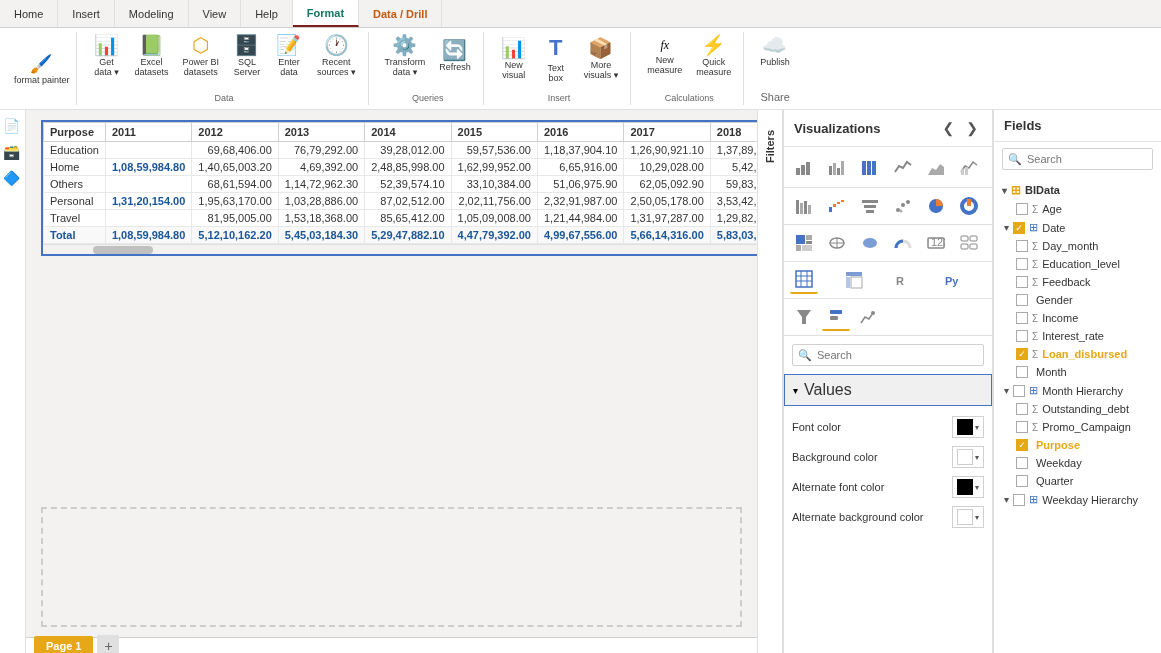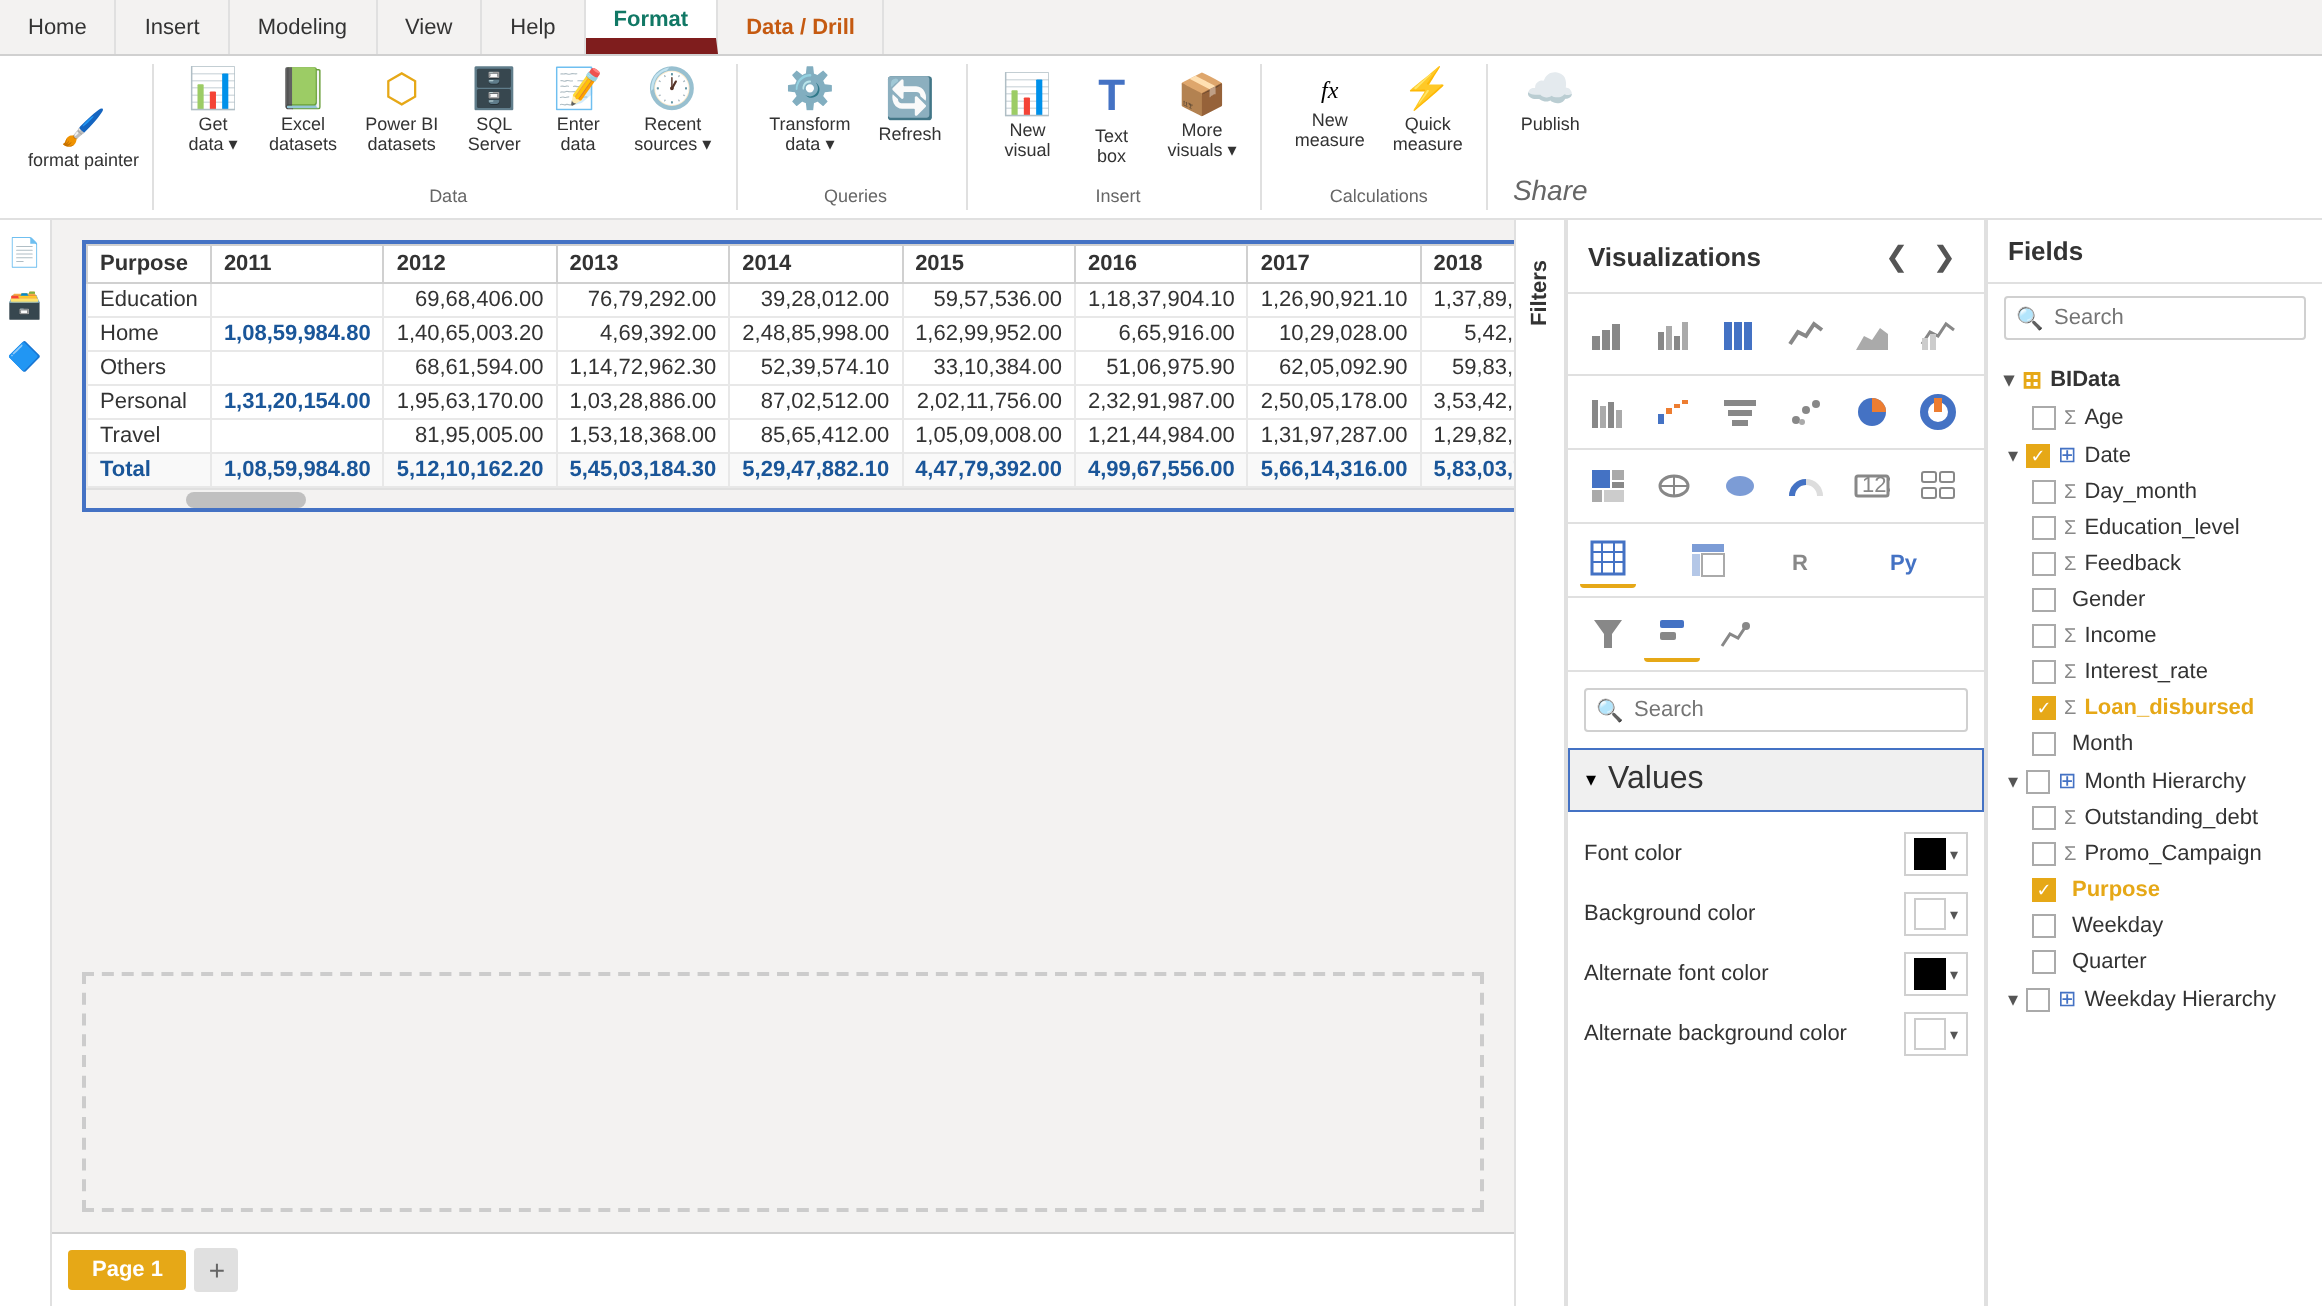--- a/index.html
+++ b/index.html
@@ -2,21 +2,21 @@
 <html><head>
   <meta charset="utf-8">
   <style>
     * { box-sizing: border-box; margin: 0; padding: 0; font-family: 'Segoe UI', Arial, sans-serif; font-size: 11px; }
     body { background: #f3f2f1; width: 1161px; height: 653px; overflow: hidden; }
 
     
     .ribbon { background: #fff; border-bottom: 1px solid #e0e0e0; display: flex; flex-direction: column; height: 110px; }
     .ribbon-tabs { display: flex; height: 28px; background: #f3f2f1; border-bottom: 1px solid #d0d0d0; }
     .ribbon-tab { padding: 4px 14px; font-size: 11px; cursor: pointer; border-right: 1px solid #e0e0e0; display: flex; align-items: center; color: #333; }
-    .ribbon-tab.active { background: #fff; border-bottom: 8px solid #7f1d1d; color: #117865; font-weight: 600; }
+    .ribbon-tab.active { background: #fff; border-bottom: 2px solid #7f1d1d; color: #117865; font-weight: 600; }
     .ribbon-tab.highlight { color: #c55a11; font-weight: 600; }
     .ribbon-content { display: flex; flex: 1; align-items: center; padding: 4px 8px; gap: 4px; }
     .ribbon-btn { display: flex; flex-direction: column; align-items: center; justify-content: center; padding: 3px 6px; cursor: pointer; border-radius: 2px; min-width: 40px; }
     .ribbon-btn .icon { font-size: 20px; line-height: 1; }
     .ribbon-btn .label { font-size: 9px; color: #333; text-align: center; margin-top: 2px; white-space: nowrap; }
 
     
     .main-area { display: flex; height: calc(653px - 110px); }
 
     
@@ -28,21 +28,21 @@
     .table-visual table { border-collapse: collapse; width: 100%; font-size: 10px; }
     .table-visual th { background: #fff; border: 1px solid #d0d0d0; padding: 3px 6px; text-align: left; font-weight: 600; color: #333; }
     .table-visual td { border: 1px solid #e8e8e8; padding: 2px 6px; text-align: right; color: #333; }
     .table-visual td.row-label { text-align: left; font-weight: normal; }
     .table-visual td.total-row { font-weight: 600; color: #1a5699; }
     .table-visual td.blue-bold { color: #1a5699; font-weight: 600; }
     .scrollbar-h { height: 10px; background: #f3f2f1; border-top: 1px solid #e0e0e0; position: relative; }
     .scrollbar-thumb { height: 8px; width: 60px; background: #c0c0c0; border-radius: 4px; position: absolute; left: 50px; top: 1px; }
 
     
-    .page-tabs { height: 37px; background: #fff; border-top: 1px solid #d0d0d0; display: flex; align-items: center; padding: 0 8px; gap: 4px; }
+    .page-tabs { height: 16px; background: #fff; border-top: 1px solid #d0d0d0; display: flex; align-items: center; padding: 0 8px; gap: 4px; }
     .page-tab { padding: 4px 12px; background: #e6a817; color: #fff; font-size: 11px; font-weight: 600; border-radius: 2px; cursor: pointer; }
     .page-add-btn { width: 22px; height: 22px; background: #e0e0e0; border-radius: 2px; display: flex; align-items: center; justify-content: center; cursor: pointer; font-size: 14px; color: #666; }
 
     
     .viz-panel { width: 210px; background: #fff; border-left: 1px solid #e0e0e0; border-right: 1px solid #e0e0e0; display: flex; flex-direction: column; }
     .viz-panel-header { display: flex; justify-content: space-between; align-items: center; padding: 8px 10px; border-bottom: 1px solid #e0e0e0; }
     .viz-panel-title { font-size: 13px; font-weight: 700; color: #333; }
     .viz-panel-nav { display: flex; gap: 4px; }
     .viz-panel-nav span { cursor: pointer; font-size: 14px; color: #555; padding: 2px 4px; }
     
@@ -183,21 +183,21 @@
         </div>
       </div>
       <div style="font-size:9px;color:#666;margin-top:auto;padding-bottom:2px;">Calculations</div>
     </div>
 
     <div style="display:flex;flex-direction:column;align-items:center;padding:0 6px;height:100%;justify-content:center;">
       <div class="ribbon-btn">
         <span class="icon">☁️</span>
         <span class="label">Publish</span>
       </div>
-      <div style="font-size:14px;color:#666;margin-top:auto;padding-bottom:2px;font-style:italic;">Share</div>
+      <div style="font-size:11px;color:#666;margin-top:auto;padding-bottom:2px;">Share</div>
     </div>
   </div>
 </div>
 
 <div class="main-area">
 
   <div style="width:26px;background:#fff;border-right:1px solid #e0e0e0;display:flex;flex-direction:column;align-items:center;padding-top:8px;gap:10px;">
     <div style="font-size:14px;cursor:pointer;color:#555;">📄</div>
     <div style="font-size:14px;cursor:pointer;color:#555;">🗃️</div>
     <div style="font-size:14px;cursor:pointer;color:#555;">🔷</div>

